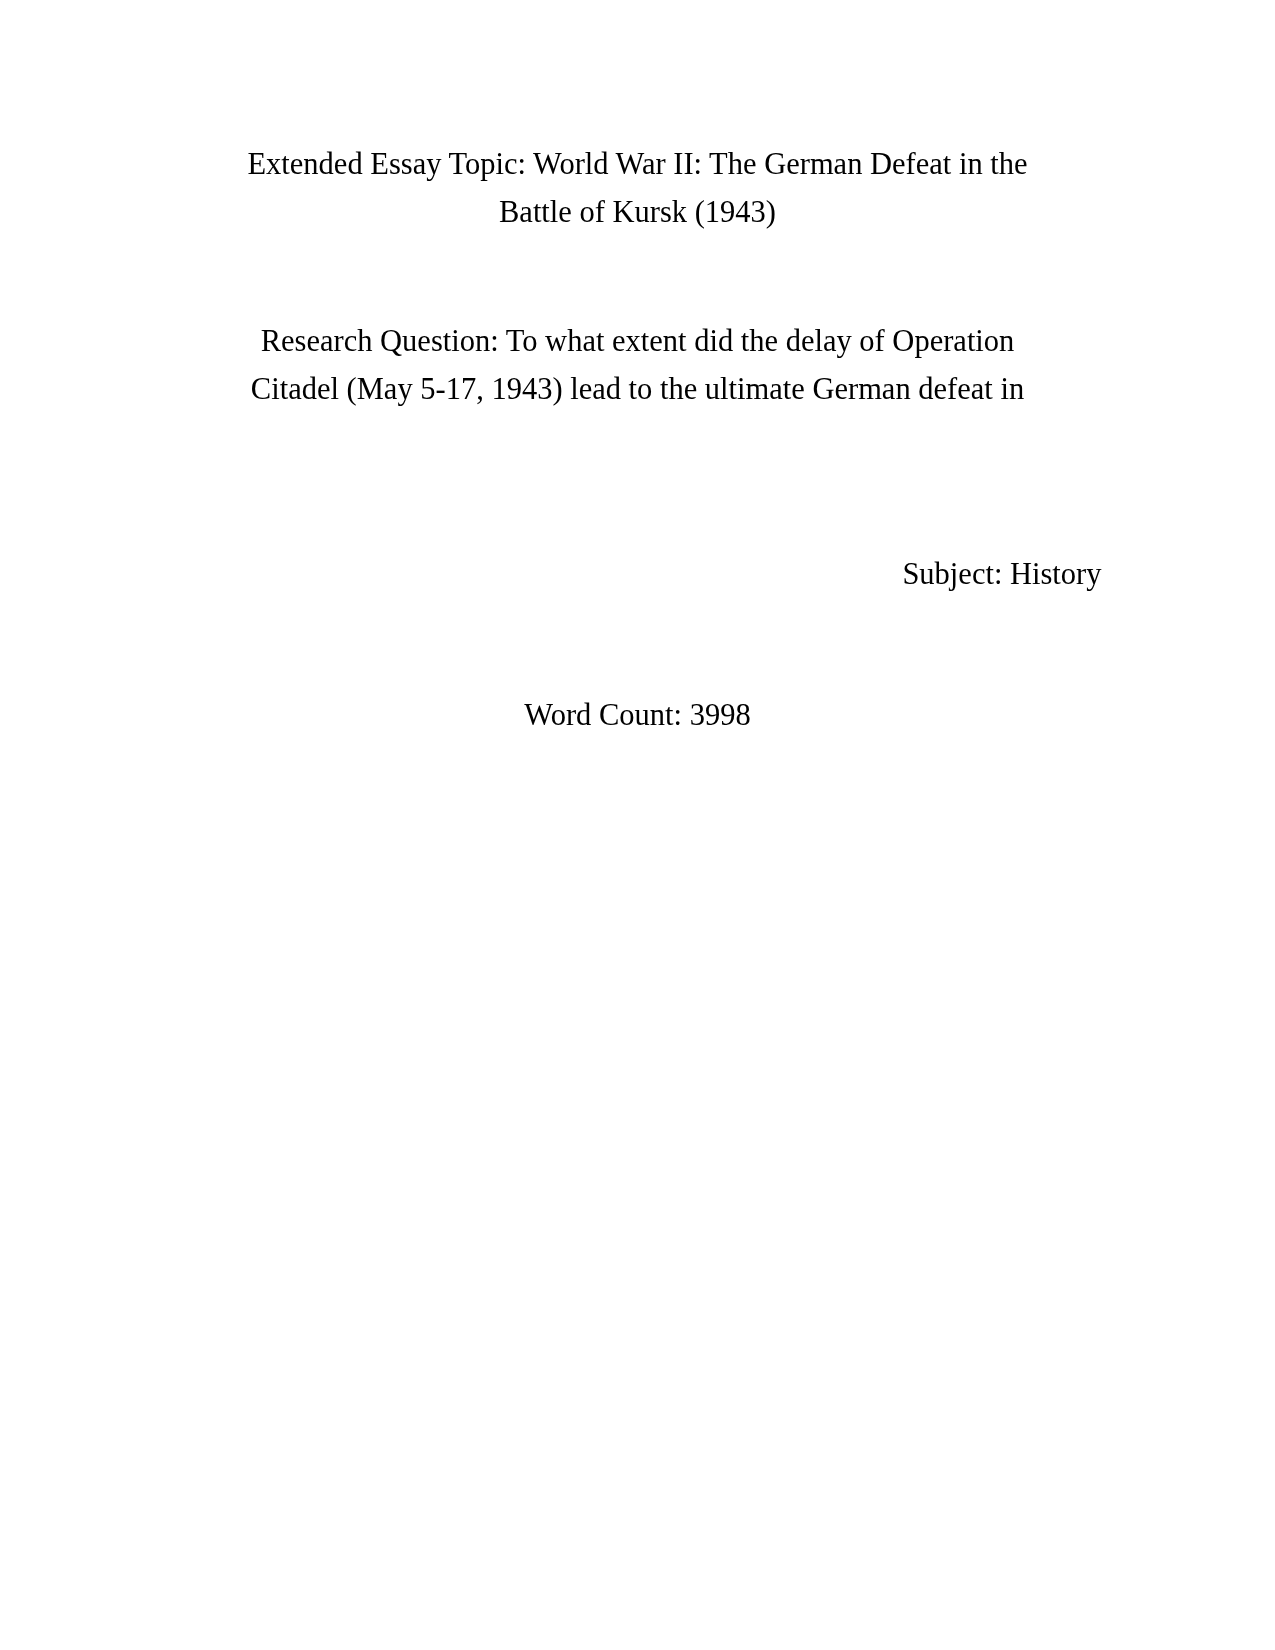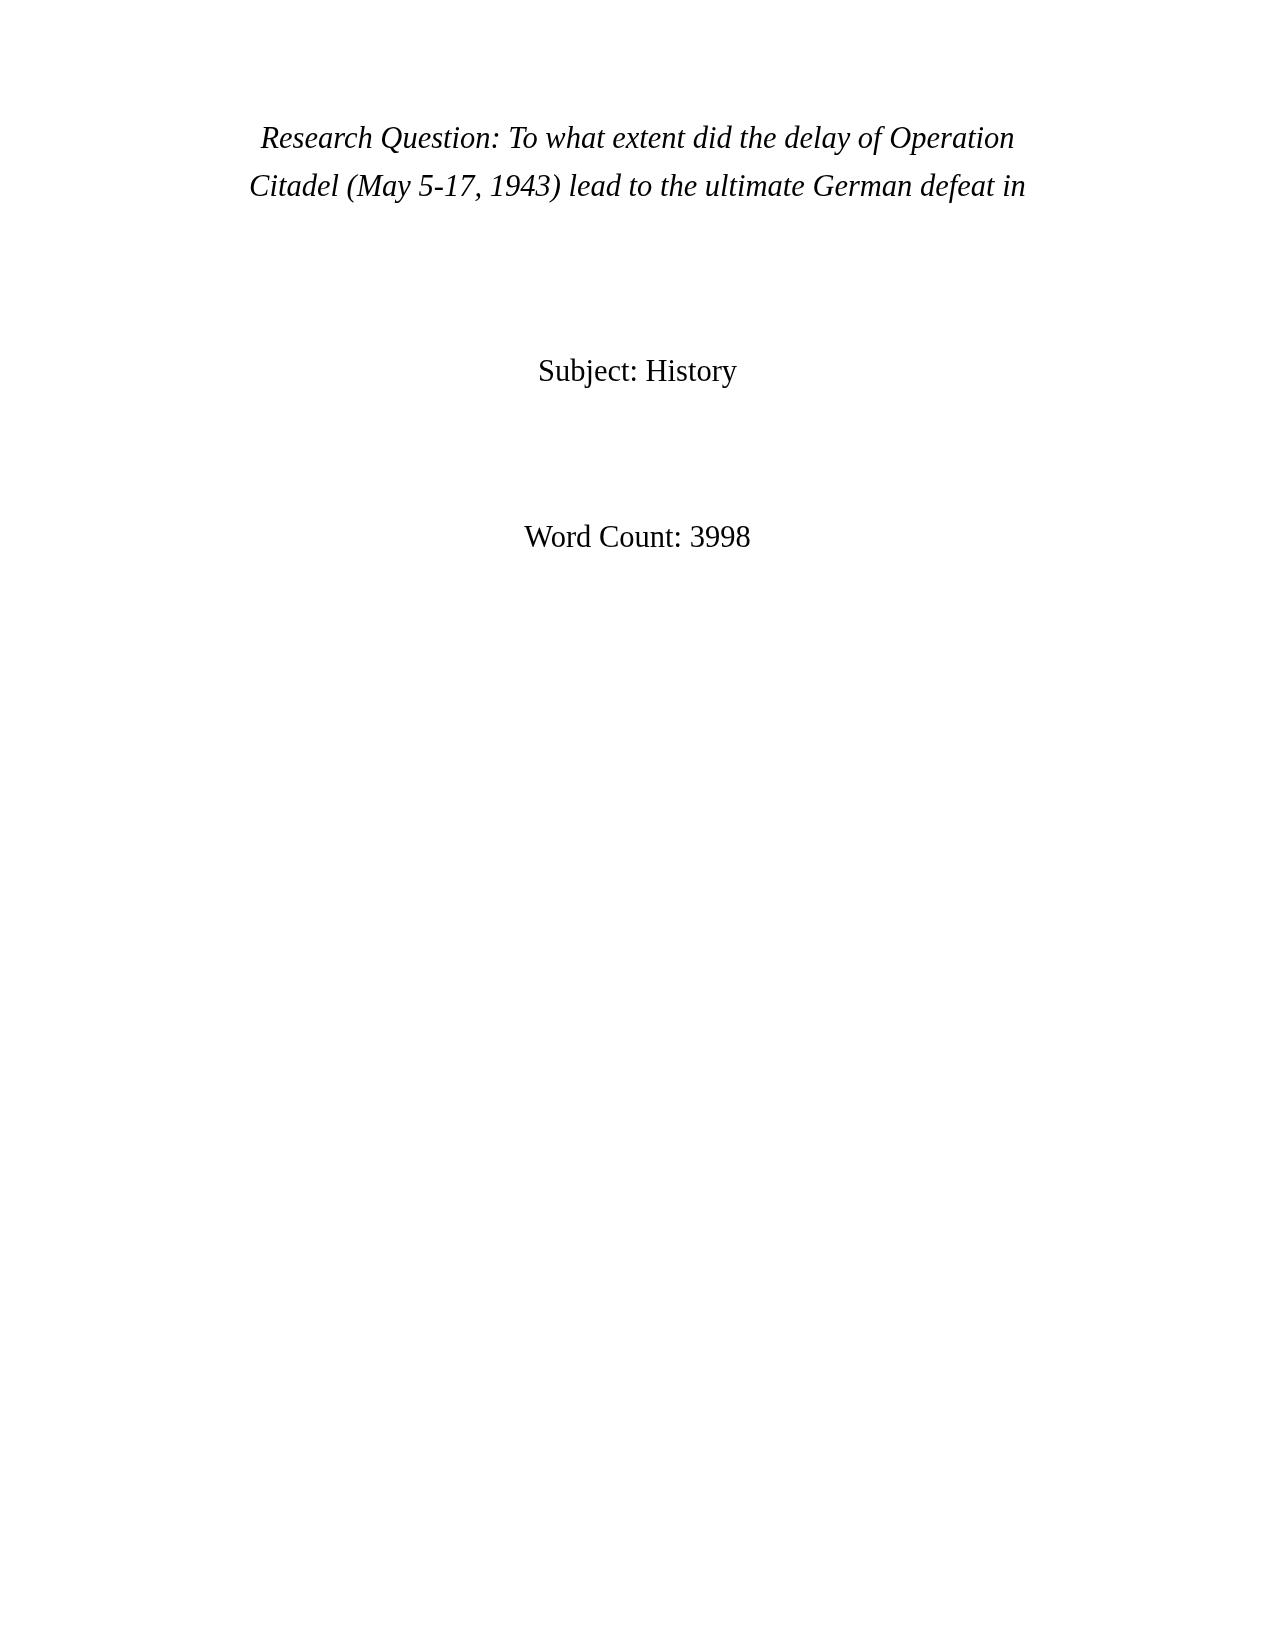--- a/index.html
+++ b/index.html
@@ -31,40 +31,44 @@
   }
   .block {
     text-align: center;
     font-size: 30.5px;
     line-height: 48px;
   }
   .title-block {
     margin-top: 140px;
   }
   .question-block {
-    margin-top: 114px;
-    font-style: italic;
+    margin-top: 81px;
   }
   .subject-block {
     margin-top: 137px;
+    text-align: right;
   }
   .wordcount-block {
-    margin-top: 118px;
+    margin-top: 93px;
   }
   .line {
     display: block;
     white-space: pre-wrap;
   }
 </style>
 </head>
 <body>
 
 <div class="page">
   <div class="content">
 
+    <div class="block title-block">
+      <span class="line">Extended Essay Topic: World War II: The German Defeat in the</span>
+      <span class="line">Battle of Kursk (1943)</span>
+    </div>
 
     <div class="block question-block">
       <span class="line">Research Question: To what extent did the delay of Operation</span>
       <span class="line">Citadel (May 5-17, 1943) lead to the ultimate German defeat in</span>
     </div>
 
     <div class="block subject-block">
       <span class="line">Subject: History</span>
     </div>
 

